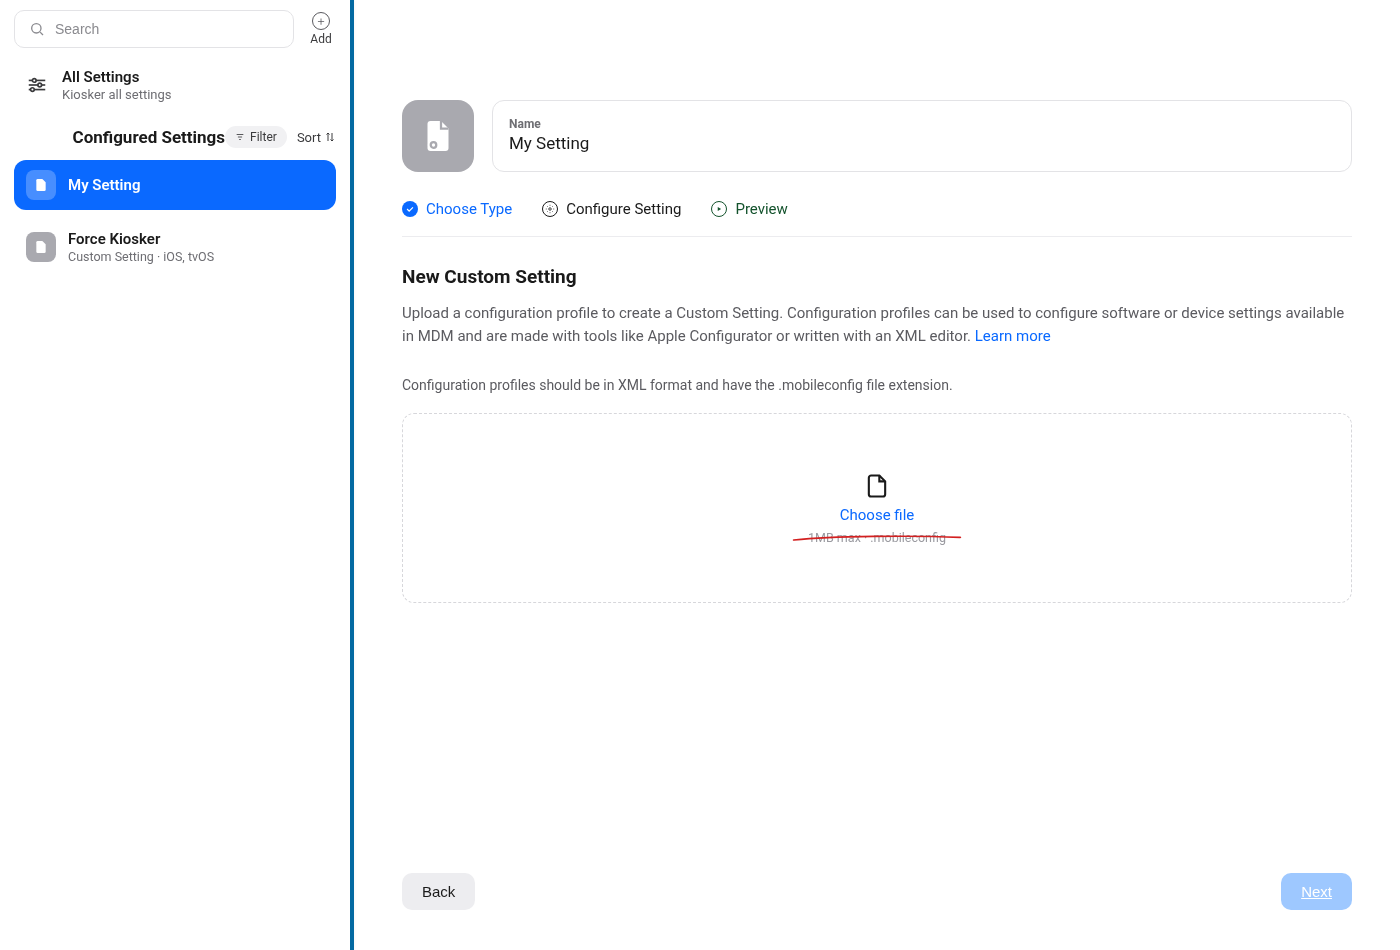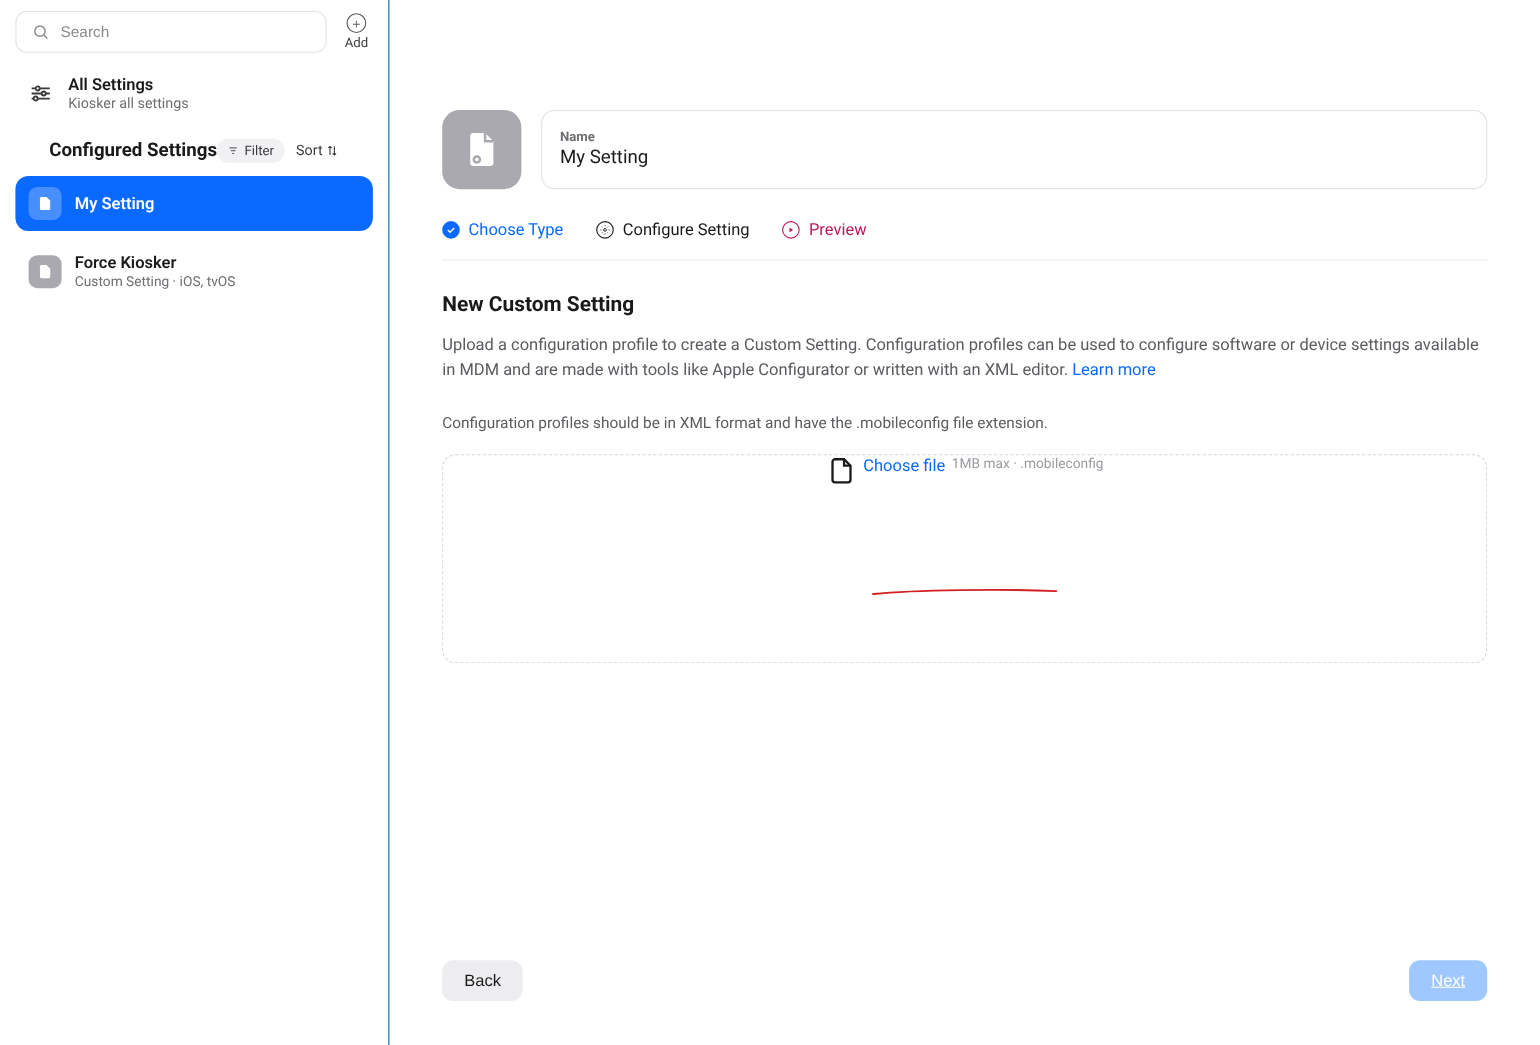--- a/index.html
+++ b/index.html
@@ -8,21 +8,21 @@
       background: #fff;
       color: #1a1a1a;
       width: 1400px;
       height: 950px;
       overflow: hidden;
       display: flex;
     }
     .sidebar {
       width: 354px;
       background: #fff;
-      border-right: 1px solid #0369a1;
+      border-right: 4px solid #0369a1;
       box-shadow: 1px 0 3px rgba(0,0,0,0.03);
       padding: 8px 14px 14px 14px;
       display: flex;
       flex-direction: column;
       gap: 10px;
     }
     .search-row {
       display: flex;
       align-items: center;
       gap: 12px;
@@ -73,21 +73,21 @@
       width: 22px; height: 22px;
       color: #3a3a3c;
       flex-shrink: 0;
     }
     .all-settings .texts .title { font-size: 15px; font-weight: 600; color: #1a1a1a; }
     .all-settings .texts .subtitle { font-size: 13px; color: #6e6e73; margin-top: 1px; }
 
     .section-header {
       display: flex;
       align-items: center;
-      justify-content: center;
+      justify-content: flex-end;
       padding: 6px 0 2px 0;
     }
     .section-header .section-title {
       font-size: 17px;
       font-weight: 700;
     }
     .section-header .tools {
       display: flex;
       align-items: center;
       gap: 10px;
@@ -162,21 +162,21 @@
       align-items: center;
       gap: 30px;
       padding-bottom: 18px;
       border-bottom: 1px solid #ececef;
     }
     .step {
       display: flex; align-items: center; gap: 8px;
       font-size: 15px; color: #1a1a1a;
     }
     .step.active { color: #0a69ff; }
-    .step.disabled { color: #be185d; }
+    .step.disabled { color: #14532d; }
     .step .bubble {
       width: 16px; height: 16px; border-radius: 50%;
       display: inline-flex; align-items: center; justify-content: center;
     }
     .step.active .bubble { background: #0a69ff; color: #fff; }
     .step:not(.active) .bubble { border: 1.5px solid currentColor; color: currentColor; }
     .step .bubble svg { width: 10px; height: 10px; }
 
     .form-section { margin-top: 28px; }
     .form-section h2 { font-size: 19px; font-weight: 700; margin-bottom: 14px; }
@@ -185,21 +185,21 @@
 
     .upload-block { margin-top: 30px; }
     .upload-block .utitle { font-size: 14px; font-weight: 600; margin-bottom: 6px; }
     .upload-block .usub { font-size: 14px; color: #5b5b60; }
 
     .dropzone {
       margin-top: 20px;
       border: 1.5px dashed #d7d7db;
       border-radius: 12px;
       height: 190px;
-      display: flex; flex-direction: row; justify-content: center;
+      display: flex; flex-direction: column; align-items: center; justify-content: center;
       gap: 6px;
       position: relative;
     }
     .dropzone .file-ic { width: 28px; height: 28px; color: #1a1a1a; }
     .dropzone .choose { font-size: 15px; color: #0a69ff; }
     .dropzone .hint { font-size: 12.5px; color: #9a9aa0; }
     .red-underline {
       position: absolute;
       width: 170px;
       height: 8px;

